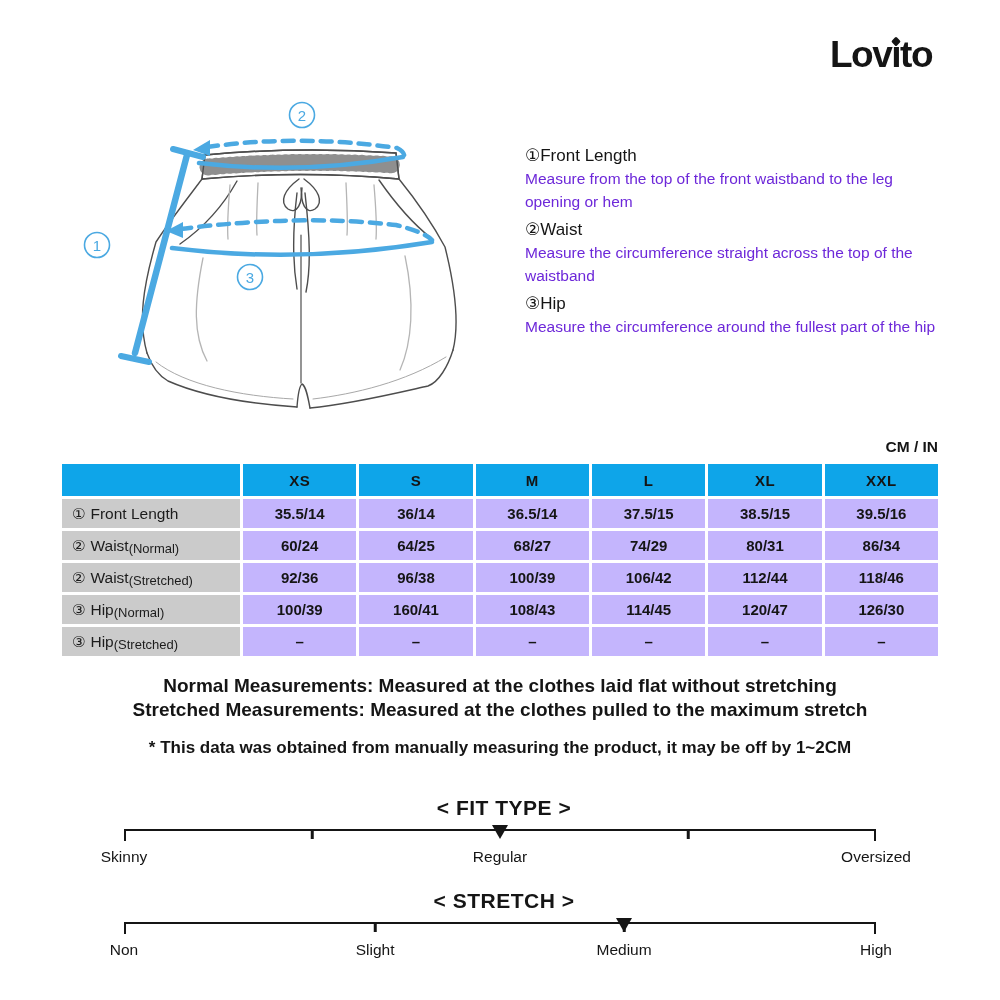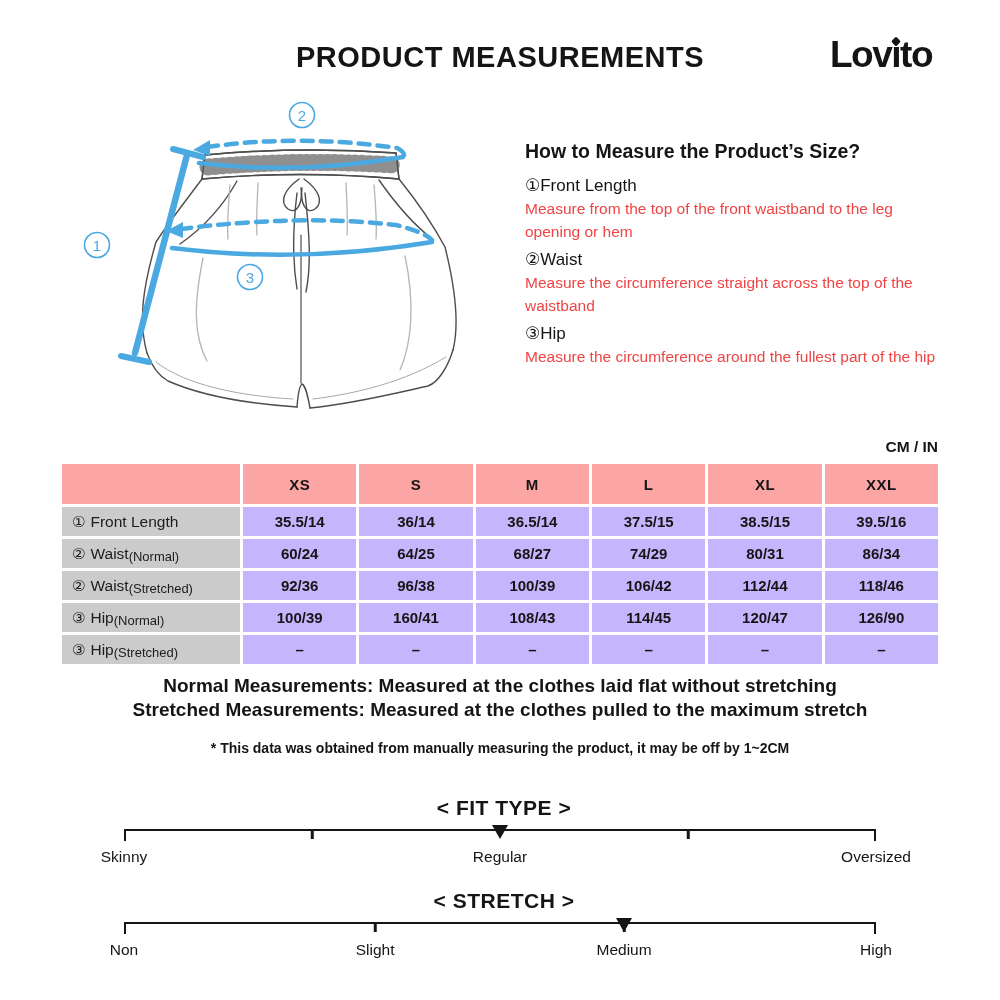--- a/index.html
+++ b/index.html
@@ -21,41 +21,41 @@
   .brand .br-i .dot {
     position:absolute; left:50%; top:4px; width:7px; height:7px;
     background:#151515; transform:translateX(-50%) rotate(45deg); border-radius:1.5px;
   }
   
   .diagram { position:absolute; left:60px; top:95px; width:440px; height:330px; }
   
   .howto { position:absolute; left:525px; top:140px; width:420px; }
   .howto h2 { font-size:19.5px; font-weight:bold; margin:0 0 12px 0; }
   .howto .hlabel { font-size:17px; font-weight:normal; margin-top:5px; }
-  .howto .hdesc { font-size:15.5px; color:#ef4444; line-height:1.48; margin:2px 0 5px 0; }
+  .howto .hdesc { font-size:15.5px; color:#6d28d9; line-height:1.48; margin:2px 0 5px 0; }
   
   .unit { position:absolute; top:438px; right:62px; font-size:15.5px; font-weight:bold; }
   
   .sizetable {
     position:absolute; left:62px; top:464px; width:876px;
     display:grid; grid-template-columns:178px repeat(6, 1fr); gap:3px;
   }
   .cell { display:flex; align-items:center; justify-content:center; height:29px; font-size:15px; }
-  .cell.head { background:#fca5a5; font-weight:bold; height:40px; letter-spacing:0.5px; }
+  .cell.head { background:#0ea5e9; font-weight:bold; height:32px; letter-spacing:0.5px; }
   .cell.val  { background:#c4b5fd; font-weight:bold; }
   .cell.rowlabel {
     background:#cbcbcb; justify-content:flex-start; padding-left:10px;
     font-weight:normal; font-size:15.5px; color:#1c1c1c;
   }
   .circ { margin-right:5px; font-size:15px; }
   .sfx { font-size:13px; position:relative; top:2.5px; }
   
   .notes { position:absolute; top:674px; left:0; width:1000px; text-align:center; }
   .notes p { margin:0; font-size:19px; font-weight:bold; line-height:24px; }
-  .notes .disclaimer { font-size:14px; margin-top:14px; }
+  .notes .disclaimer { font-size:17px; margin-top:14px; }
   
   .gauge-title {
     position:absolute; left:0; width:1000px; text-align:center;
     font-size:21px; font-weight:bold; letter-spacing:0.5px; margin:4px;
   }
   .scale { position:absolute; left:124px; width:752px; height:14px; }
   .scale .bar {
     position:absolute; left:0; top:0; width:100%; height:12px;
     border-top:2.5px solid #151515; border-left:2.5px solid #151515; border-right:2.5px solid #151515;
   }
@@ -69,21 +69,20 @@
   #fit-title { top:792px; }      #fit-scale { top:829px; }      #fit-labels { top:848px; }
   #stretch-title { top:885px; }  #stretch-scale { top:922px; }  #stretch-labels { top:941px; }
   .p0 { left:0%; } .p25 { left:25%; } .p33 { left:33.4%; } .p50 { left:50%; }
   .p66 { left:66.5%; } .p75 { left:75%; } .p100 { left:100%; }
 </style>
 </head>
 <body>
 
 <div class="page">
 
-  <h1 class="title">PRODUCT MEASUREMENTS</h1>
 
   <div class="brand">
     <span>Lov</span><span class="br-i"><span>ı</span><i class="dot"></i></span><span>to</span>
   </div>
 
   <svg class="diagram" viewBox="0 0 440 330">
 
     <g stroke="#4d4d4d" stroke-width="1.4" fill="none" stroke-linecap="round">
       <path d="M145,60 Q240,51 336,58 L339,84 Q240,75 142,84 Z" fill="#ffffff"></path>
       <path d="M148,72 Q240,64 334,70" stroke="#8f8f8f" stroke-width="17" stroke-dasharray="1.5 5.5"></path>
@@ -129,21 +128,20 @@
       <circle cx="37" cy="150" r="12.5" fill="#ffffff" stroke="#4BA9E2" stroke-width="1.6"></circle>
       <text x="37" y="150" dominant-baseline="central" fill="#4BA9E2">1</text>
       <circle cx="242" cy="20" r="12.5" fill="#ffffff" stroke="#4BA9E2" stroke-width="1.6"></circle>
       <text x="242" y="20" dominant-baseline="central" fill="#4BA9E2">2</text>
       <circle cx="190" cy="182" r="12.5" fill="#ffffff" stroke="#4BA9E2" stroke-width="1.6"></circle>
       <text x="190" y="182" dominant-baseline="central" fill="#4BA9E2">3</text>
     </g>
   </svg>
 
   <section class="howto">
-    <h2>How to Measure the Product’s Size?</h2>
     <div class="hlabel">①Front Length</div>
     <p class="hdesc">Measure from the top of the front waistband to the leg opening or hem</p>
     <div class="hlabel">②Waist</div>
     <p class="hdesc">Measure the circumference straight across the top of the waistband</p>
     <div class="hlabel">③Hip</div>
     <p class="hdesc">Measure the circumference around the fullest part of the hip</p>
   </section>
 
   <div class="unit">CM / IN</div>
 
@@ -195,21 +193,21 @@
     <div class="cell rowlabel">
         <span class="circ">③</span>
         <span>Hip</span>
         <span class="sfx">(Normal)</span>
       </div>
     <div class="cell val">100/39</div>
     <div class="cell val">160/41</div>
     <div class="cell val">108/43</div>
     <div class="cell val">114/45</div>
     <div class="cell val">120/47</div>
-    <div class="cell val">126/90</div>
+    <div class="cell val">126/30</div>
 
     <div class="cell rowlabel">
         <span class="circ">③</span>
         <span>Hip</span>
         <span class="sfx">(Stretched)</span>
       </div>
     <div class="cell val">–</div>
     <div class="cell val">–</div>
     <div class="cell val">–</div>
     <div class="cell val">–</div>

